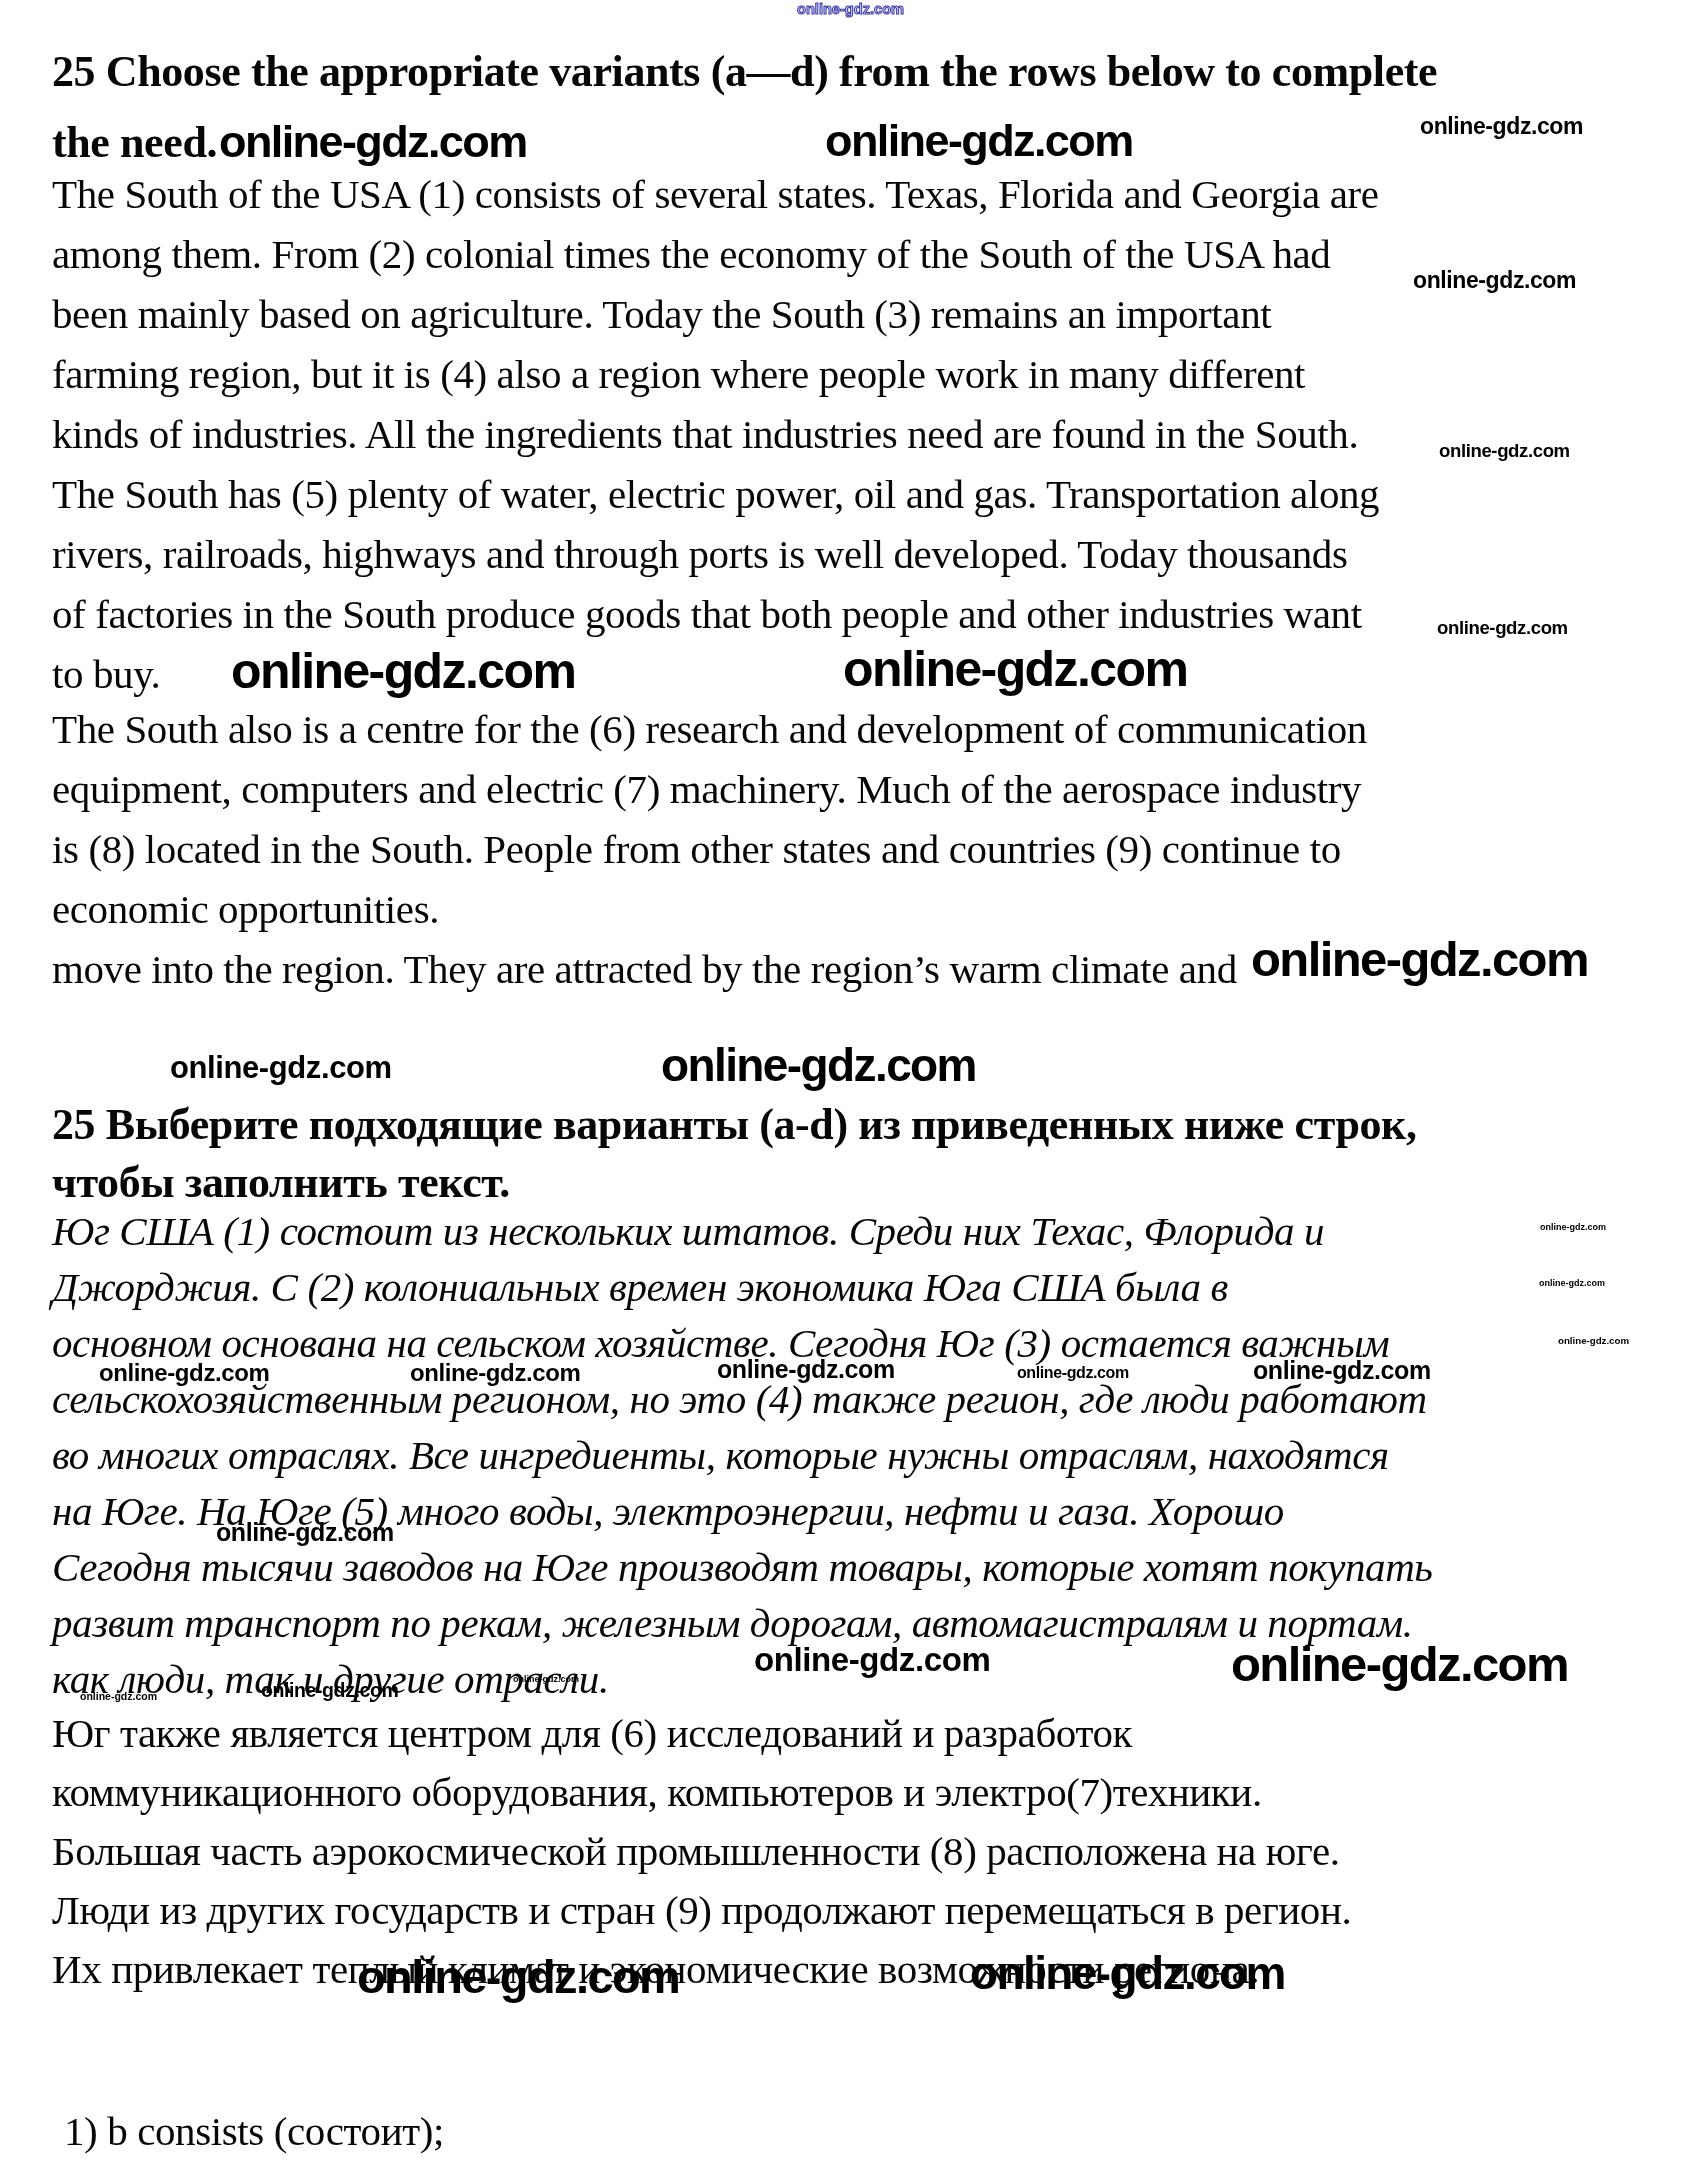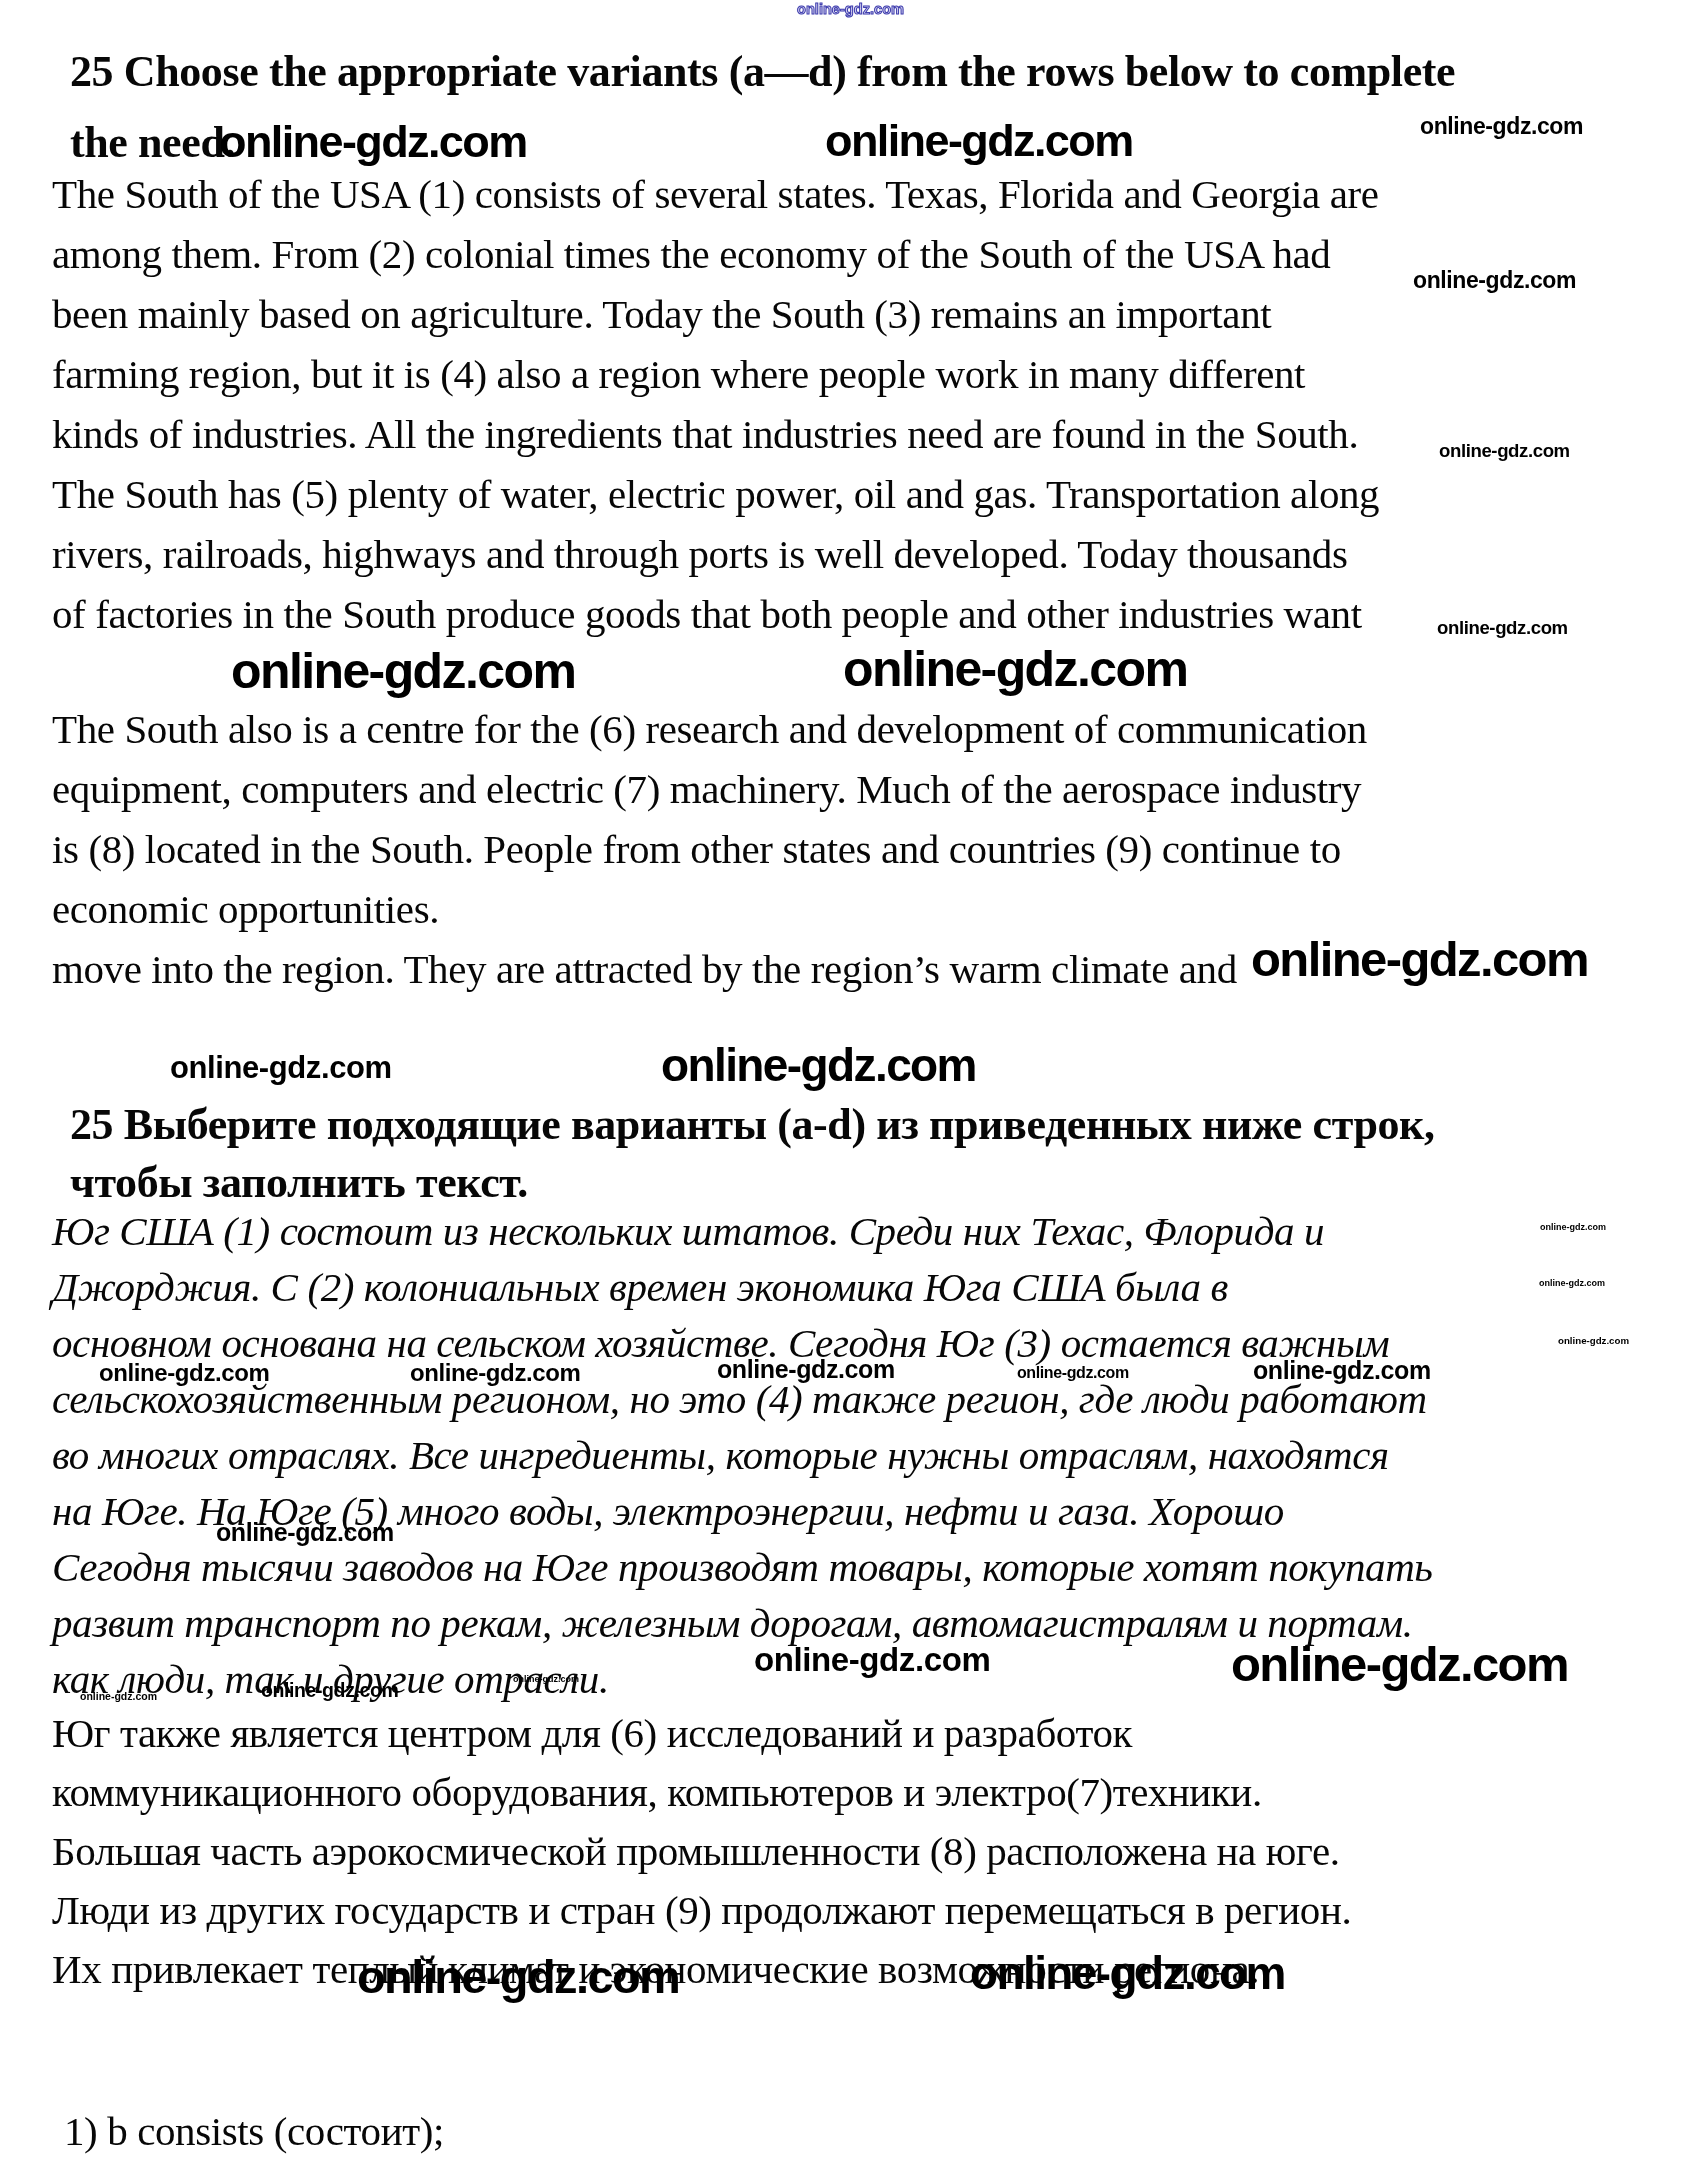--- a/index.html
+++ b/index.html
@@ -13,21 +13,20 @@
     color: #070707;
   }
   .block { position: absolute; white-space: nowrap; }
   .line  { white-space: nowrap; }
 
   .eng-heading, .rus-heading {
     left: 52px;
     font-size: 44px;
     font-weight: bold;
     letter-spacing: -0.4px;
-    margin-left: 18px;
   }
   .eng-heading { top: 36px;  line-height: 71px; }
   .rus-heading { top: 1096px; line-height: 58px; }
 
   .body-para { left: 52px; font-size: 41px; letter-spacing: -0.4px; }
   .eng-p1 { top: 164px;  line-height: 60px; }
   .eng-p2 { top: 699px;  line-height: 60px; }
   .rus-p1 { top: 1203px; line-height: 56px; font-style: italic; }
   .rus-p2 { top: 1704px; line-height: 59px; }
 
@@ -70,20 +69,21 @@
 
   <div class="block body-para eng-p1">
     <div class="line">The South of the USA (1) consists of several states. Texas, Florida and Georgia are</div>
     <div class="line">among them. From (2) colonial times the economy of the South of the USA had</div>
     <div class="line">been mainly based on agriculture. Today the South (3) remains an important</div>
     <div class="line">farming region, but it is (4) also a region where people work in many different</div>
     <div class="line">kinds of industries. All the ingredients that industries need are found in the South.</div>
     <div class="line">The South has (5) plenty of water, electric power, oil and gas. Transportation along</div>
     <div class="line">rivers, railroads, highways and through ports is well developed. Today thousands</div>
     <div class="line">of factories in the South produce goods that both people and other industries want</div>
+    <div class="line">to buy.</div>
   </div>
 
   <div class="block body-para eng-p2">
     <div class="line">The South also is a centre for the (6) research and development of communication</div>
     <div class="line">equipment, computers and electric (7) machinery. Much of the aerospace industry</div>
     <div class="line">is (8) located in the South. People from other states and countries (9) continue to</div>
     <div class="line">economic opportunities.</div>
     <div class="line">move into the region. They are attracted by the region’s warm climate and</div>
   </div>
 

